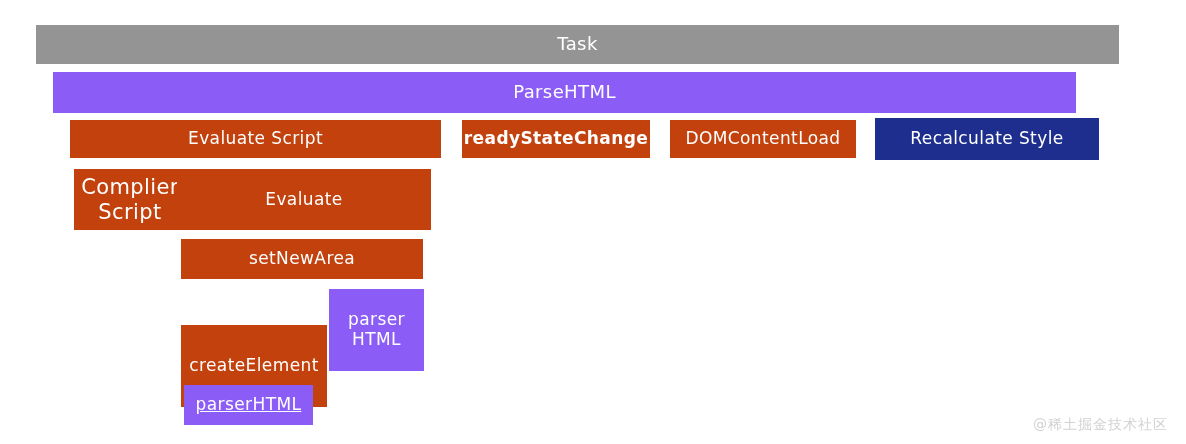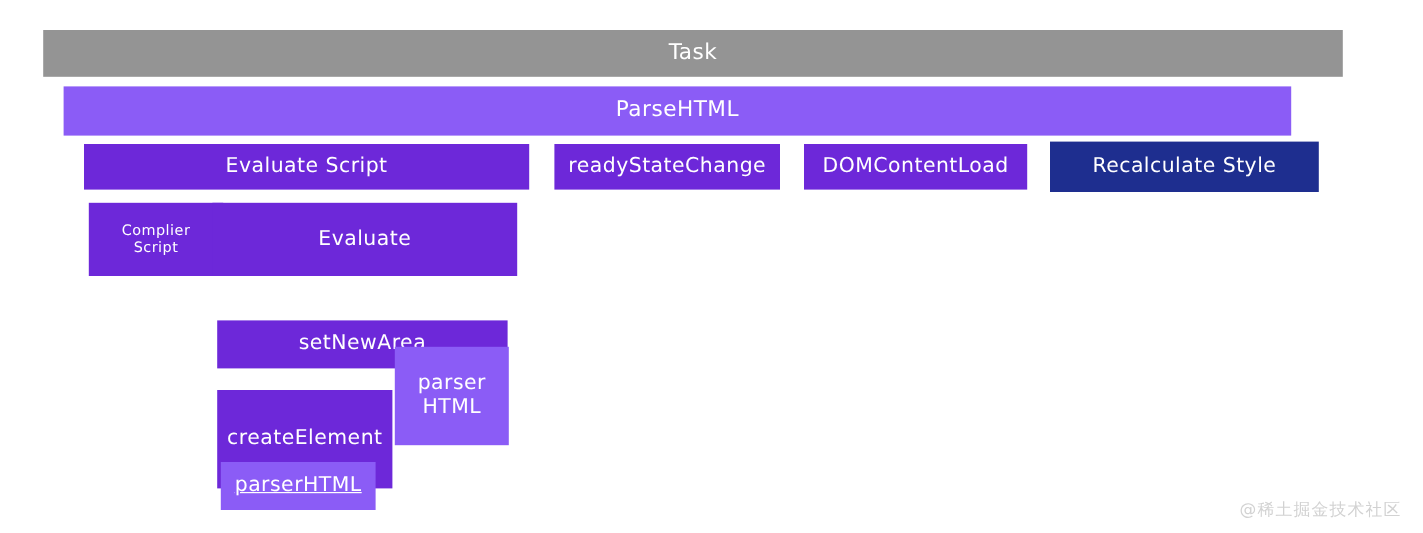--- a/index.html
+++ b/index.html
@@ -31,41 +31,41 @@
     color: #ffffff;
     line-height: 1.15;
     letter-spacing: 0.4px;
     white-space: pre-line;
     overflow: hidden;
     font-weight: 400;
   }
 
   .bar.gray   { background: #949494; }
   .bar.blue   { background: #8b5cf6; }
-  .bar.orange { background: #6d28d9; }
+  .bar.orange { background: #c2410c; }
   .bar.navy   { background: #1e2e8f; }
 
   
   .b-task        { left: 36px;  top: 25px;  width: 1083px; height: 39px; font-size: 18px; }
 
   
   .b-parsehtml   { left: 53px;  top: 72px;  width: 1023px; height: 41px; font-size: 18px; }
 
   
   .b-evaluate    { left: 70px;  top: 120px; width: 371px; height: 38px; font-size: 17px; }
-  .b-ready       { left: 462px; top: 120px; width: 188px; height: 38px; font-size: 17px; }
+  .b-ready       { left: 462px; top: 120px; width: 188px; height: 38px; font-size: 17px; font-weight: bold; }
   .b-domcontent  { left: 670px; top: 120px; width: 186px; height: 38px; font-size: 17px; }
   .b-recalc      { left: 875px; top: 118px; width: 224px; height: 42px; font-size: 17px; }
 
   
-  .b-complier    { left: 74px;  top: 169px; width: 112px;  height: 61px; font-size: 12px; }
+  .b-complier    { left: 74px;  top: 169px; width: 112px;  height: 61px; font-size: 21px; }
   .b-anonymous   { left: 177px; top: 169px; width: 254px; height: 61px; font-size: 17px; }
 
   
-  .b-setnewarea  { left: 181px; top: 239px; width: 242px; height: 40px; font-size: 17px; margin-top: 28px; }
+  .b-setnewarea  { left: 181px; top: 239px; width: 242px; height: 40px; font-size: 17px; }
 
   
   .b-createelem  { left: 181px; top: 289px; width: 146px; height: 82px; font-size: 17px; margin-top: 36px; }
   .b-parserhtml2 { left: 329px; top: 289px; width: 95px;  height: 82px; font-size: 17px; }
 
   
   .b-parserhtml  { left: 184px; top: 385px; width: 129px; height: 40px; font-size: 17px; text-decoration: underline; }
 
   
   #watermark {

